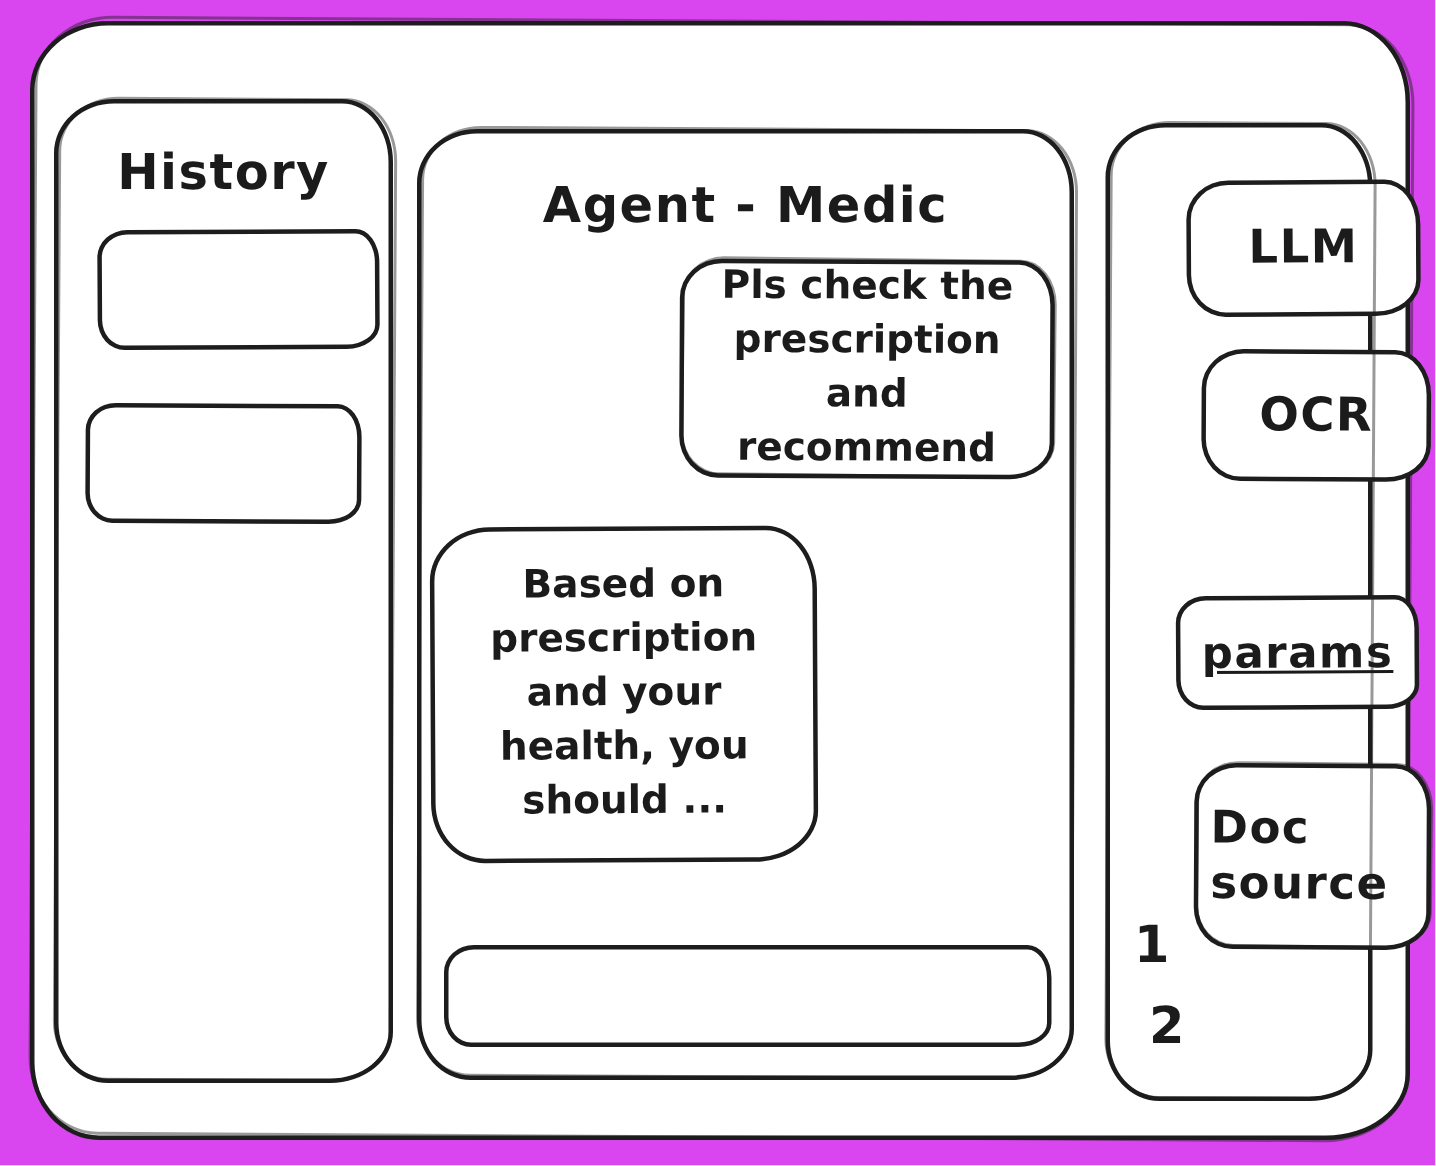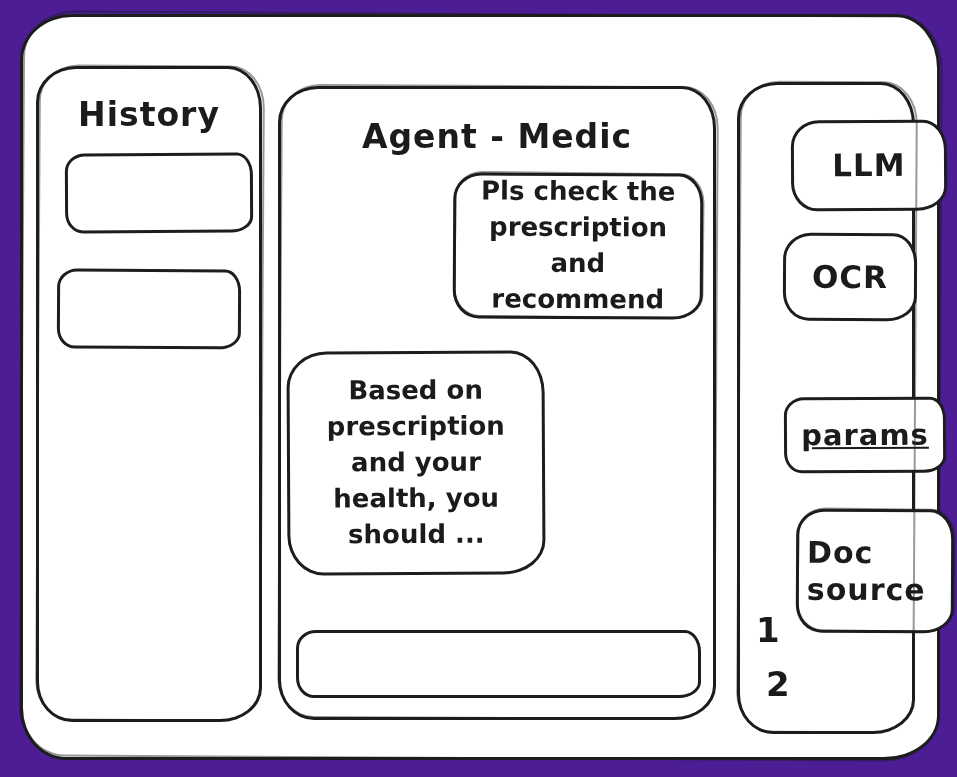--- a/index.html
+++ b/index.html
@@ -1,20 +1,20 @@
 <!DOCTYPE html>
 <html><head>
 <meta charset="utf-8">
 <style>
   html, body { margin: 0; padding: 0; background: #ffffff; }
   .stage {
     position: relative;
     width: 957px;
     height: 777px;
-    background: #4c1d95;
+    background: #d946ef;
     font-family: "DejaVu Sans", sans-serif;
     color: #1b1b1b;
     overflow: hidden;
   }
   .sk {
     position: absolute;
     background: #ffffff;
     border: 3px solid #1d1d1d;
     box-sizing: border-box;
   }
@@ -86,21 +86,21 @@
     text-align: left;
     font-size: 31px;
     font-weight: 700;
     letter-spacing: 1px;
     line-height: 1.25;
     padding: 4px 8px;
     cursor: pointer;
     margin-left: 36px;
   }
   .tool-llm    { left: 15px; top: 35px;  width: 156px; height: 91px; }
-  .tool-ocr    { left: 7px; top: 148px; width: 134px; height: 88px; }
+  .tool-ocr    { left: 25px; top: 148px; width: 153px; height: 88px; }
   .tool-params { left: 8px;  top: 312px; width: 162px; height: 76px; font-size: 29px; text-decoration: underline; }
   .tool-doc    { left: 20px; top: 424px; width: 158px; height: 124px; font-size: 30px; }
   .annot {
     position: absolute;
     font-size: 34px;
     font-weight: 700;
     line-height: 1;
   }
   .annot-1 { left: 16px; top: 528px; }
   .annot-2 { left: 26px; top: 582px; }

